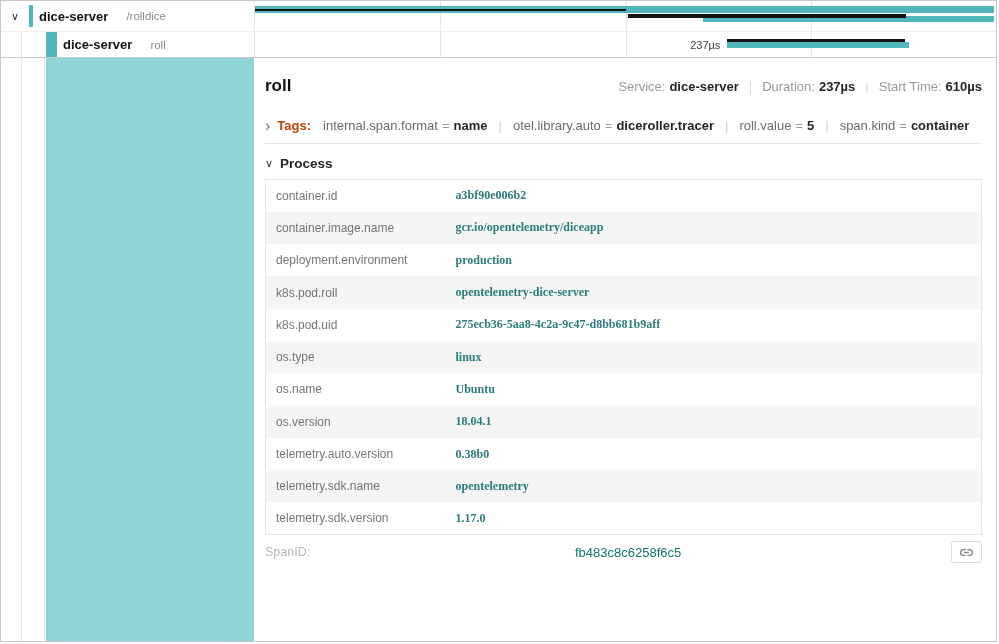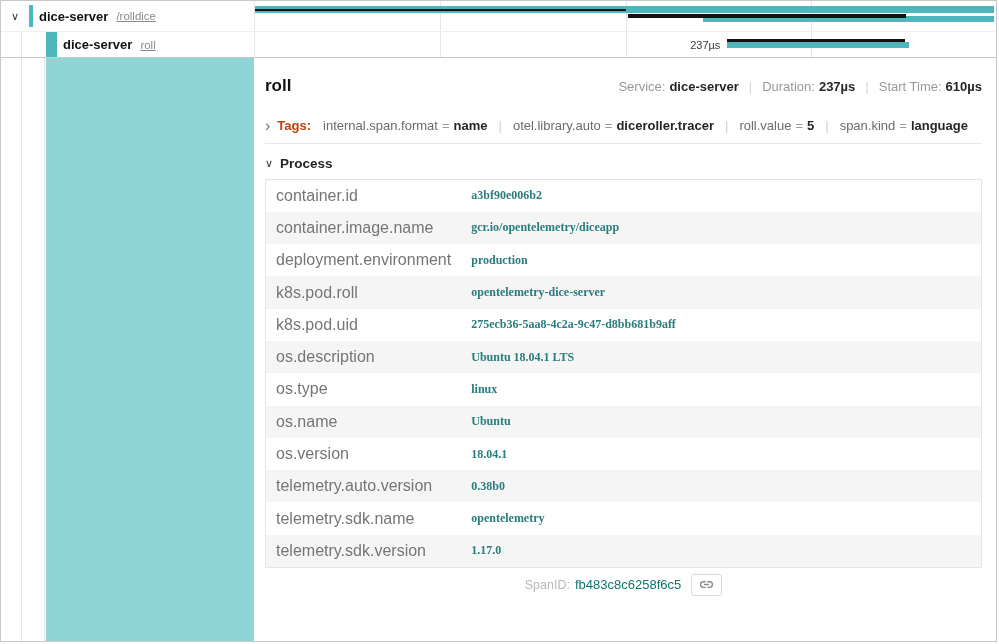--- a/index.html
+++ b/index.html
@@ -16,21 +16,21 @@
   
   .trow { position: absolute; left: 0; right: 0; background: #fff; }
   .trow1 { top: 0; height: 31px; border-bottom: 1px solid #efefef; }
   .trow2 { top: 31px; height: 26px; border-bottom: 1px solid #c9c9c9; }
   .name-col { position: absolute; left: 0; top: 0; bottom: 0; width: 253px; display: flex; align-items: center; }
   .chev { color: #333; font-size: 11px; margin-left: 8px; width: 12px; text-align: center; cursor: pointer; }
   .colorbar { background: var(--accent-teal, #4fb6bb); }
   .colorbar.r1 { width: 4px; height: 22px; margin-left: 8px; }
   .colorbar.r2 { width: 11px; height: 100%; margin-left: 45px; }
   .svc { font-size: 13px; font-weight: bold; color: #111; margin-left: 6px; white-space: nowrap; cursor: pointer; }
-  .op  { font-size: 11.5px; color: #8a8a8a; margin-left: 8px; white-space: nowrap; cursor: pointer; text-decoration: underline; }
+  .op  { font-size: 11.5px; color: #8a8a8a; margin-left: 18px; white-space: nowrap; cursor: pointer; }
 
   .tl { position: absolute; left: 253px; right: 0; top: 0; bottom: 0; border-left: 1px solid #e8e8e8; }
   .gl { position: absolute; top: 0; bottom: 0; width: 1px; background: #e6e6e6; }
   .gl.p25 { left: 25%; } .gl.p50 { left: 50%; } .gl.p75 { left: 75%; }
 
   .bar { position: absolute; background: var(--accent-teal, #4fb6bb); cursor: pointer; }
   .darkbar { position: absolute; background: var(--dark-bar, #121212); }
   .bar-a      { left: 0; right: 2px; top: 5px; height: 7px; }
   .darkbar-a  { left: 0; width: 50%; top: 8px; height: 2px; }
   .bar-b      { left: 60.5%; right: 2px; top: 15px; height: 6px; }
@@ -65,25 +65,25 @@
   .tag-val { font-weight: bold; color: #262626; }
   .tag-sep { color: #d0d0d0; margin: 0 11px; }
 
   .proc-header { margin-top: 12px; font-size: 13.5px; font-weight: bold; color: #262626;
                  display: flex; align-items: center; cursor: pointer; }
   .proc-header .chev { margin-left: 0; margin-right: 7px; font-weight: normal; font-size: 11px; width: auto; }
 
   table.kv { margin-top: 8px; width: 100%; border-collapse: collapse; border: 1px solid #e6e6e6; }
   table.kv td { height: 32.3px; padding: 0 10px; vertical-align: middle; }
   table.kv tr:nth-child(even) td { background: #f5f5f5; }
-  td.k { width: 180px; font-size: 16px; color: #757575; }
+  td.k { width: 180px; font-size: 12px; color: #757575; }
   td.v { font-family: Liberation Serif, serif; font-size: 12px; font-weight: bold;
          color: var(--value-teal, #2b7c7c); }
 
-  .d-footer { margin-top: 6px; display: flex; justify-content: center; align-items: center; }
+  .d-footer { margin-top: 6px; display: flex; justify-content: space-between; align-items: center; }
   .spanid-lbl { font-size: 12.5px; color: #b8b8b8; }
   .spanid-val { font-size: 13px; color: #0f766e; margin-left: 5px; }
   .link-btn { margin-left: 10px; width: 31px; height: 22px; background: #fff;
               border: 1px solid #d9d9d9; border-radius: 3px; display: flex;
               align-items: center; justify-content: center; cursor: pointer; }
 </style>
 </head>
 <body>
 
 <div class="page">
@@ -137,21 +137,21 @@
 
     <div class="tags-row">
       <span class="chev-r">›</span>
       <span class="tags-label">Tags:</span>
       <span><span>internal.span.format</span><span class="tag-eq">=</span><span class="tag-val">name</span></span>
       <span class="tag-sep">|</span>
       <span><span>otel.library.auto</span><span class="tag-eq">=</span><span class="tag-val">diceroller.tracer</span></span>
       <span class="tag-sep">|</span>
       <span><span>roll.value</span><span class="tag-eq">=</span><span class="tag-val">5</span></span>
       <span class="tag-sep">|</span>
-      <span><span>span.kind</span><span class="tag-eq">=</span><span class="tag-val">language</span></span>
+      <span><span>span.kind</span><span class="tag-eq">=</span><span class="tag-val">container</span></span>
     </div>
 
     <div class="proc-header">
       <span class="chev">∨</span>
       <span>Process</span>
     </div>
 
     <table class="kv">
       <tbody>
         <tr>
@@ -166,24 +166,20 @@
             <td class="k">deployment.environment</td>
             <td class="v">production</td>
           </tr>
         <tr>
             <td class="k">k8s.pod.roll</td>
             <td class="v">opentelemetry-dice-server</td>
           </tr>
         <tr>
             <td class="k">k8s.pod.uid</td>
             <td class="v">275ecb36-5aa8-4c2a-9c47-d8bb681b9aff</td>
-          </tr>
-        <tr>
-            <td class="k">os.description</td>
-            <td class="v">Ubuntu 18.04.1 LTS</td>
           </tr>
         <tr>
             <td class="k">os.type</td>
             <td class="v">linux</td>
           </tr>
         <tr>
             <td class="k">os.name</td>
             <td class="v">Ubuntu</td>
           </tr>
         <tr>

